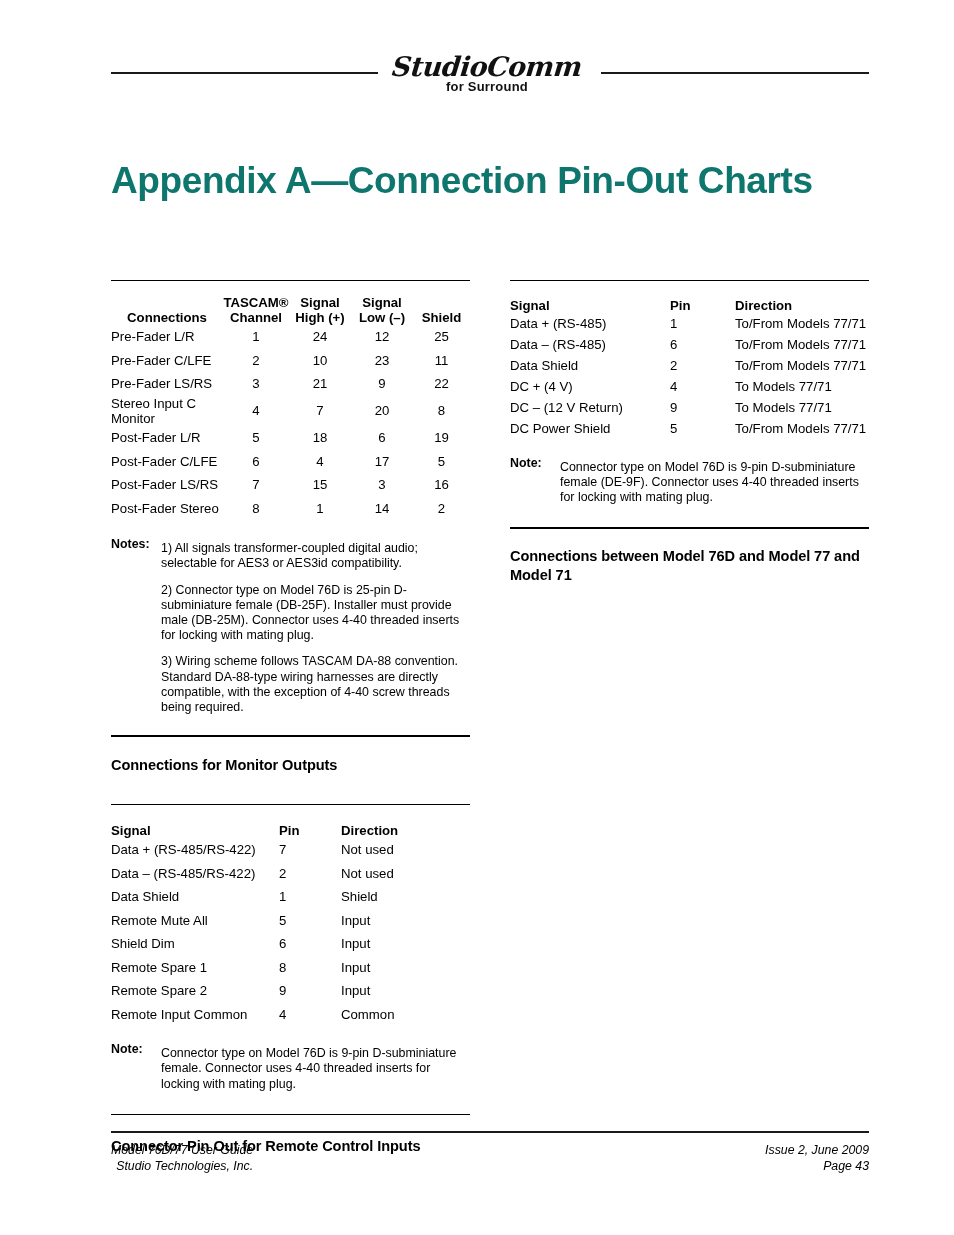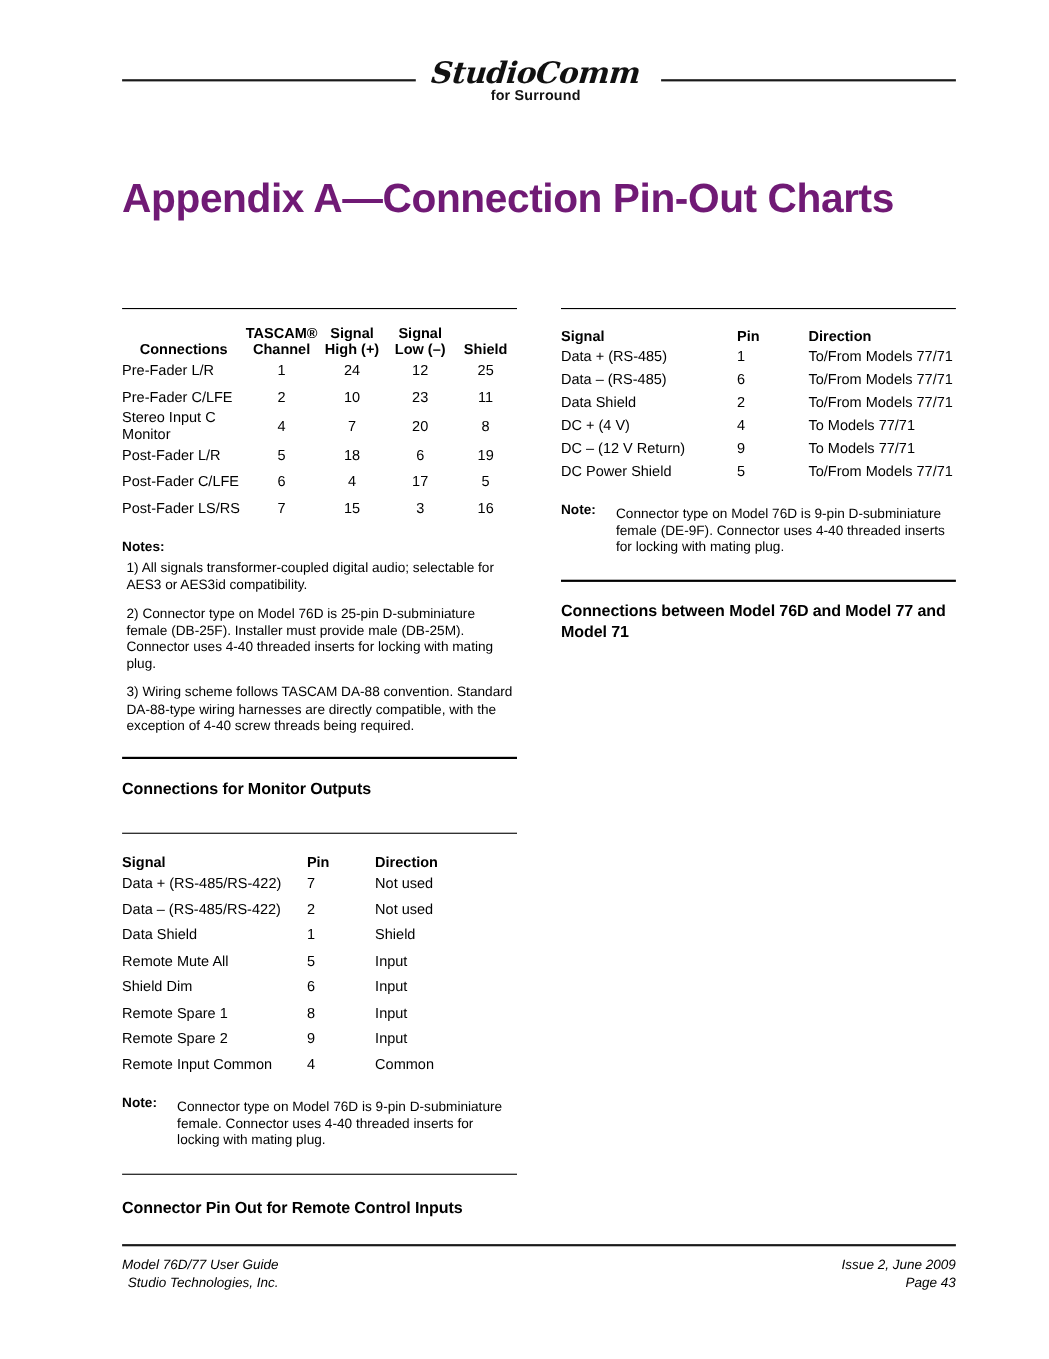--- a/index.html
+++ b/index.html
@@ -75,21 +75,21 @@
   .page-title {
     position: absolute;
     left: 111px;
     top: 131px;
     width: 720px;
     font-family: "Liberation Sans", sans-serif;
     font-weight: bold;
     font-size: 37px;
     line-height: 50px;
     letter-spacing: -0.4px;
-    color: #701a75;
+    color: #0f766e;
   }
 
   
   .col {
     position: absolute;
     width: 359px;
     top: 280px;
   }
   .col-left  { left: 111px; }
   .col-right { left: 510px; }
@@ -158,21 +158,21 @@
   }
   .notes-label {
     font-weight: bold;
     flex: 0 0 auto;
     width: 46px;
   }
   .notes-body { flex: 1 1 auto; }
   .notes-body p { margin: 4px; }
   .notes-body p + p { margin-top: 11px; }
 
-  .note-block-1 { margin-top: 17px; flex-direction: column; }
+  .note-block-1 { margin-top: 17px; }
   .note-block-2 { margin-top: 16px; }
   .note-block-3 { margin-top: 17px; }
 
   
   .sec-head {
     font-weight: bold;
     font-size: 14.6px;
     line-height: 19px;
     letter-spacing: -0.1px;
   }
@@ -259,20 +259,27 @@
           <td class="num">25</td>
         </tr>
         <tr>
           <td>Pre-Fader C/LFE</td>
           <td class="num">2</td>
           <td class="num">10</td>
           <td class="num">23</td>
           <td class="num">11</td>
         </tr>
         <tr>
+          <td>Pre-Fader LS/RS</td>
+          <td class="num">3</td>
+          <td class="num">21</td>
+          <td class="num">9</td>
+          <td class="num">22</td>
+        </tr>
+        <tr>
           <td>Stereo Input C Monitor</td>
           <td class="num">4</td>
           <td class="num">7</td>
           <td class="num">20</td>
           <td class="num">8</td>
         </tr>
         <tr>
           <td>Post-Fader L/R</td>
           <td class="num">5</td>
           <td class="num">18</td>
@@ -285,20 +292,27 @@
           <td class="num">4</td>
           <td class="num">17</td>
           <td class="num">5</td>
         </tr>
         <tr>
           <td>Post-Fader LS/RS</td>
           <td class="num">7</td>
           <td class="num">15</td>
           <td class="num">3</td>
           <td class="num">16</td>
+        </tr>
+        <tr>
+          <td>Post-Fader Stereo</td>
+          <td class="num">8</td>
+          <td class="num">1</td>
+          <td class="num">14</td>
+          <td class="num">2</td>
         </tr>
       </tbody>
     </table>
 
     <div class="notes note-block-1">
       <div class="notes-label">Notes:</div>
       <div class="notes-body">
         <p>1) All signals transformer-coupled digital audio; selectable for AES3 or AES3id compatibility.</p>
         <p>2) Connector type on Model 76D is 25-pin D-subminiature female (DB-25F). Installer must provide male (DB-25M). Connector uses 4-40 threaded inserts for locking with mating plug.</p>
         <p>3) Wiring scheme follows TASCAM DA-88 convention. Standard DA-88-type wiring harnesses are directly compatible, with the exception of 4-40 screw threads being required.</p>

